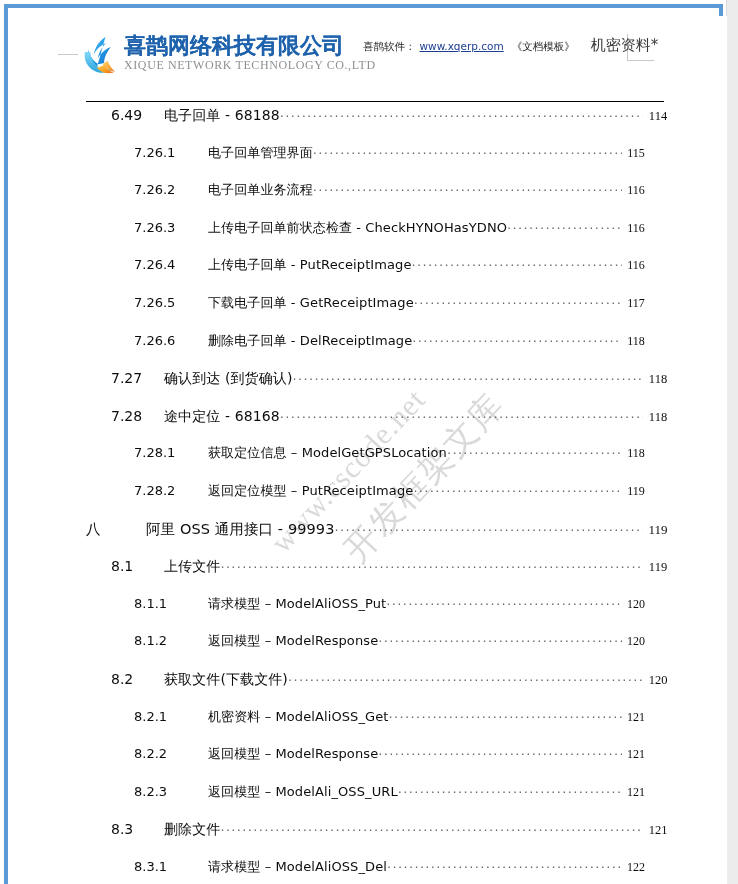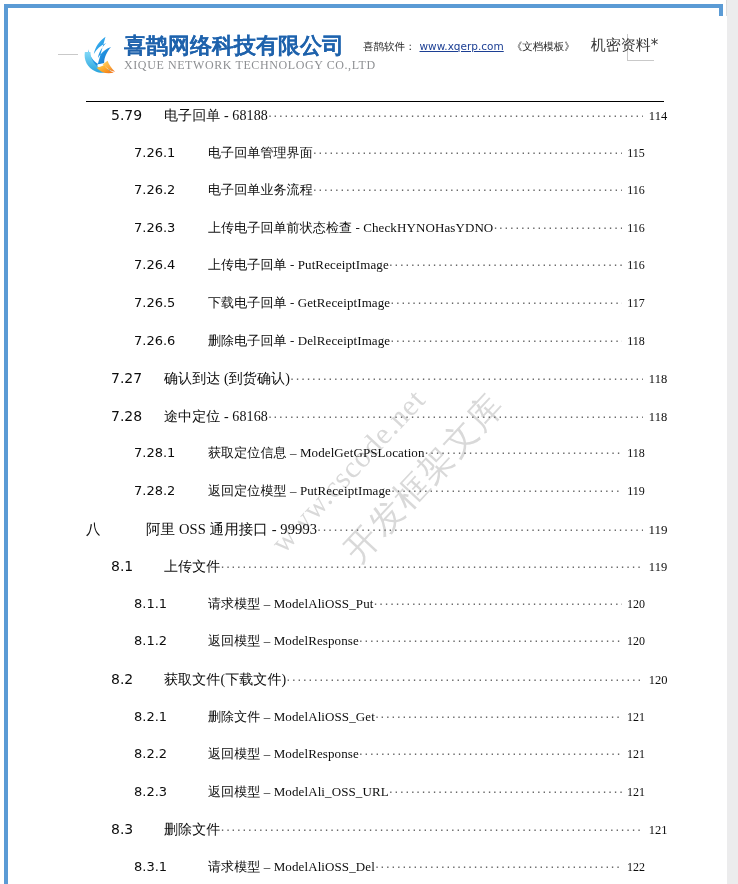--- a/index.html
+++ b/index.html
@@ -274,21 +274,21 @@
 
   
   .lvl3 {
     padding-left: 118px;
     padding-right: 79px;
     font-size: 13px;
   }
   .lvl3 .toc-num { width: 74px; }
   .lvl3 .toc-page { font-size: 12px; min-width: 24px; }
 
-  .toc-row .toc-title { letter-spacing: 0.1px; font-family: Liberation Serif, serif; }
+  .toc-row .toc-title { letter-spacing: 0.1px; }
 </style>
 </head>
 <body>
 
 <div id="viewer">
 
   <div id="right-gutter"></div>
   <div id="right-gutter-edge"></div>
 
   <div id="page-frame">
@@ -341,21 +341,21 @@
           <span class="hm-link">www.xqerp.com</span>
           <span class="hm-doc">《文档模板》</span>
           <span class="hm-conf">机密资料*</span>
         </div>
 
         <div id="header-rule"></div>
       </div>
 
       <div id="toc">
           <div class="toc-row lvl2">
-            <span class="toc-num">5.79</span>
+            <span class="toc-num">6.49</span>
             <span class="toc-title">电子回单 - 68188</span>
             <span class="toc-dots"></span>
             <span class="toc-page">114</span>
           </div>
           <div class="toc-row lvl3">
             <span class="toc-num">7.26.1</span>
             <span class="toc-title">电子回单管理界面</span>
             <span class="toc-dots"></span>
             <span class="toc-page">115</span>
           </div>
@@ -438,21 +438,21 @@
             <span class="toc-page">120</span>
           </div>
           <div class="toc-row lvl2">
             <span class="toc-num">8.2</span>
             <span class="toc-title">获取文件(下载文件)</span>
             <span class="toc-dots"></span>
             <span class="toc-page">120</span>
           </div>
           <div class="toc-row lvl3">
             <span class="toc-num">8.2.1</span>
-            <span class="toc-title">删除文件 – ModelAliOSS_Get</span>
+            <span class="toc-title">机密资料 – ModelAliOSS_Get</span>
             <span class="toc-dots"></span>
             <span class="toc-page">121</span>
           </div>
           <div class="toc-row lvl3">
             <span class="toc-num">8.2.2</span>
             <span class="toc-title">返回模型 – ModelResponse</span>
             <span class="toc-dots"></span>
             <span class="toc-page">121</span>
           </div>
           <div class="toc-row lvl3">

